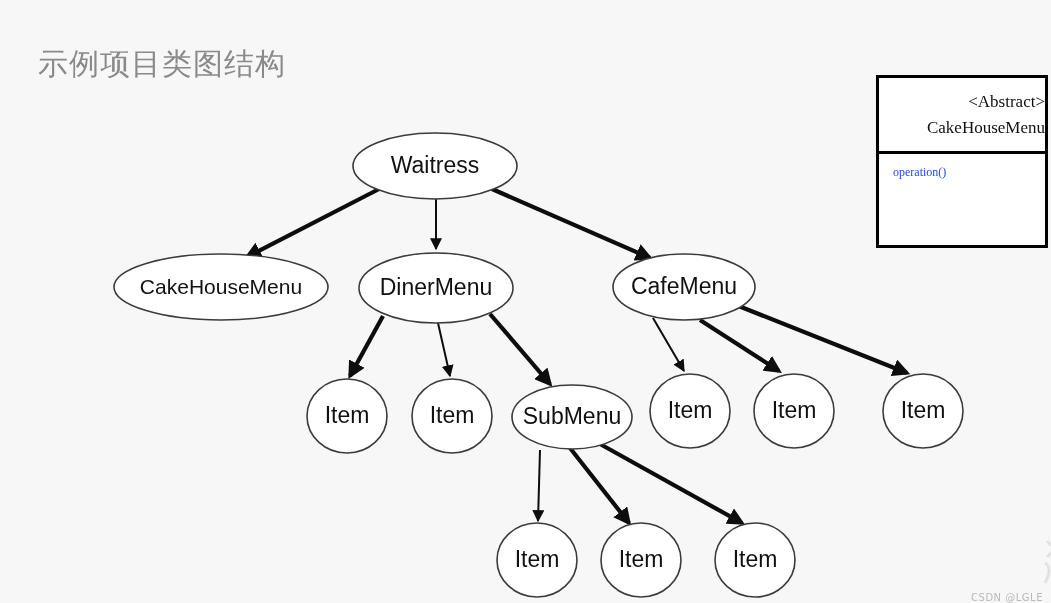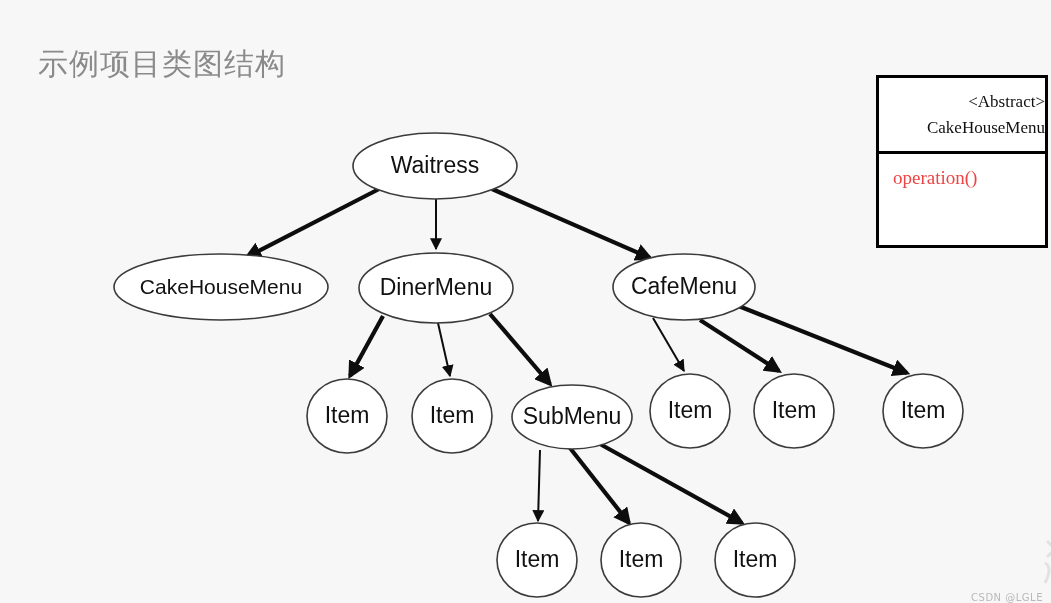--- a/index.html
+++ b/index.html
@@ -81,22 +81,22 @@
   #uml-header .line {
     font-size: 17px;
     color: #111111;
     line-height: 1.5;
   }
   #uml-methods {
     padding: 8px 0 0 14px;
     box-sizing: border-box;
   }
   #uml-methods .method {
-    font-size: 19px;
-    color: #ef4444;
+    font-size: 12px;
+    color: #1d4ed8;
     line-height: 1.68;
     white-space: nowrap;
   }
   #watermark {
     position: absolute;
     right: 8px;
     bottom: 0;
     font-size: 10px;
     color: #b9b9b9;
     font-family: "DejaVu Sans", sans-serif;

